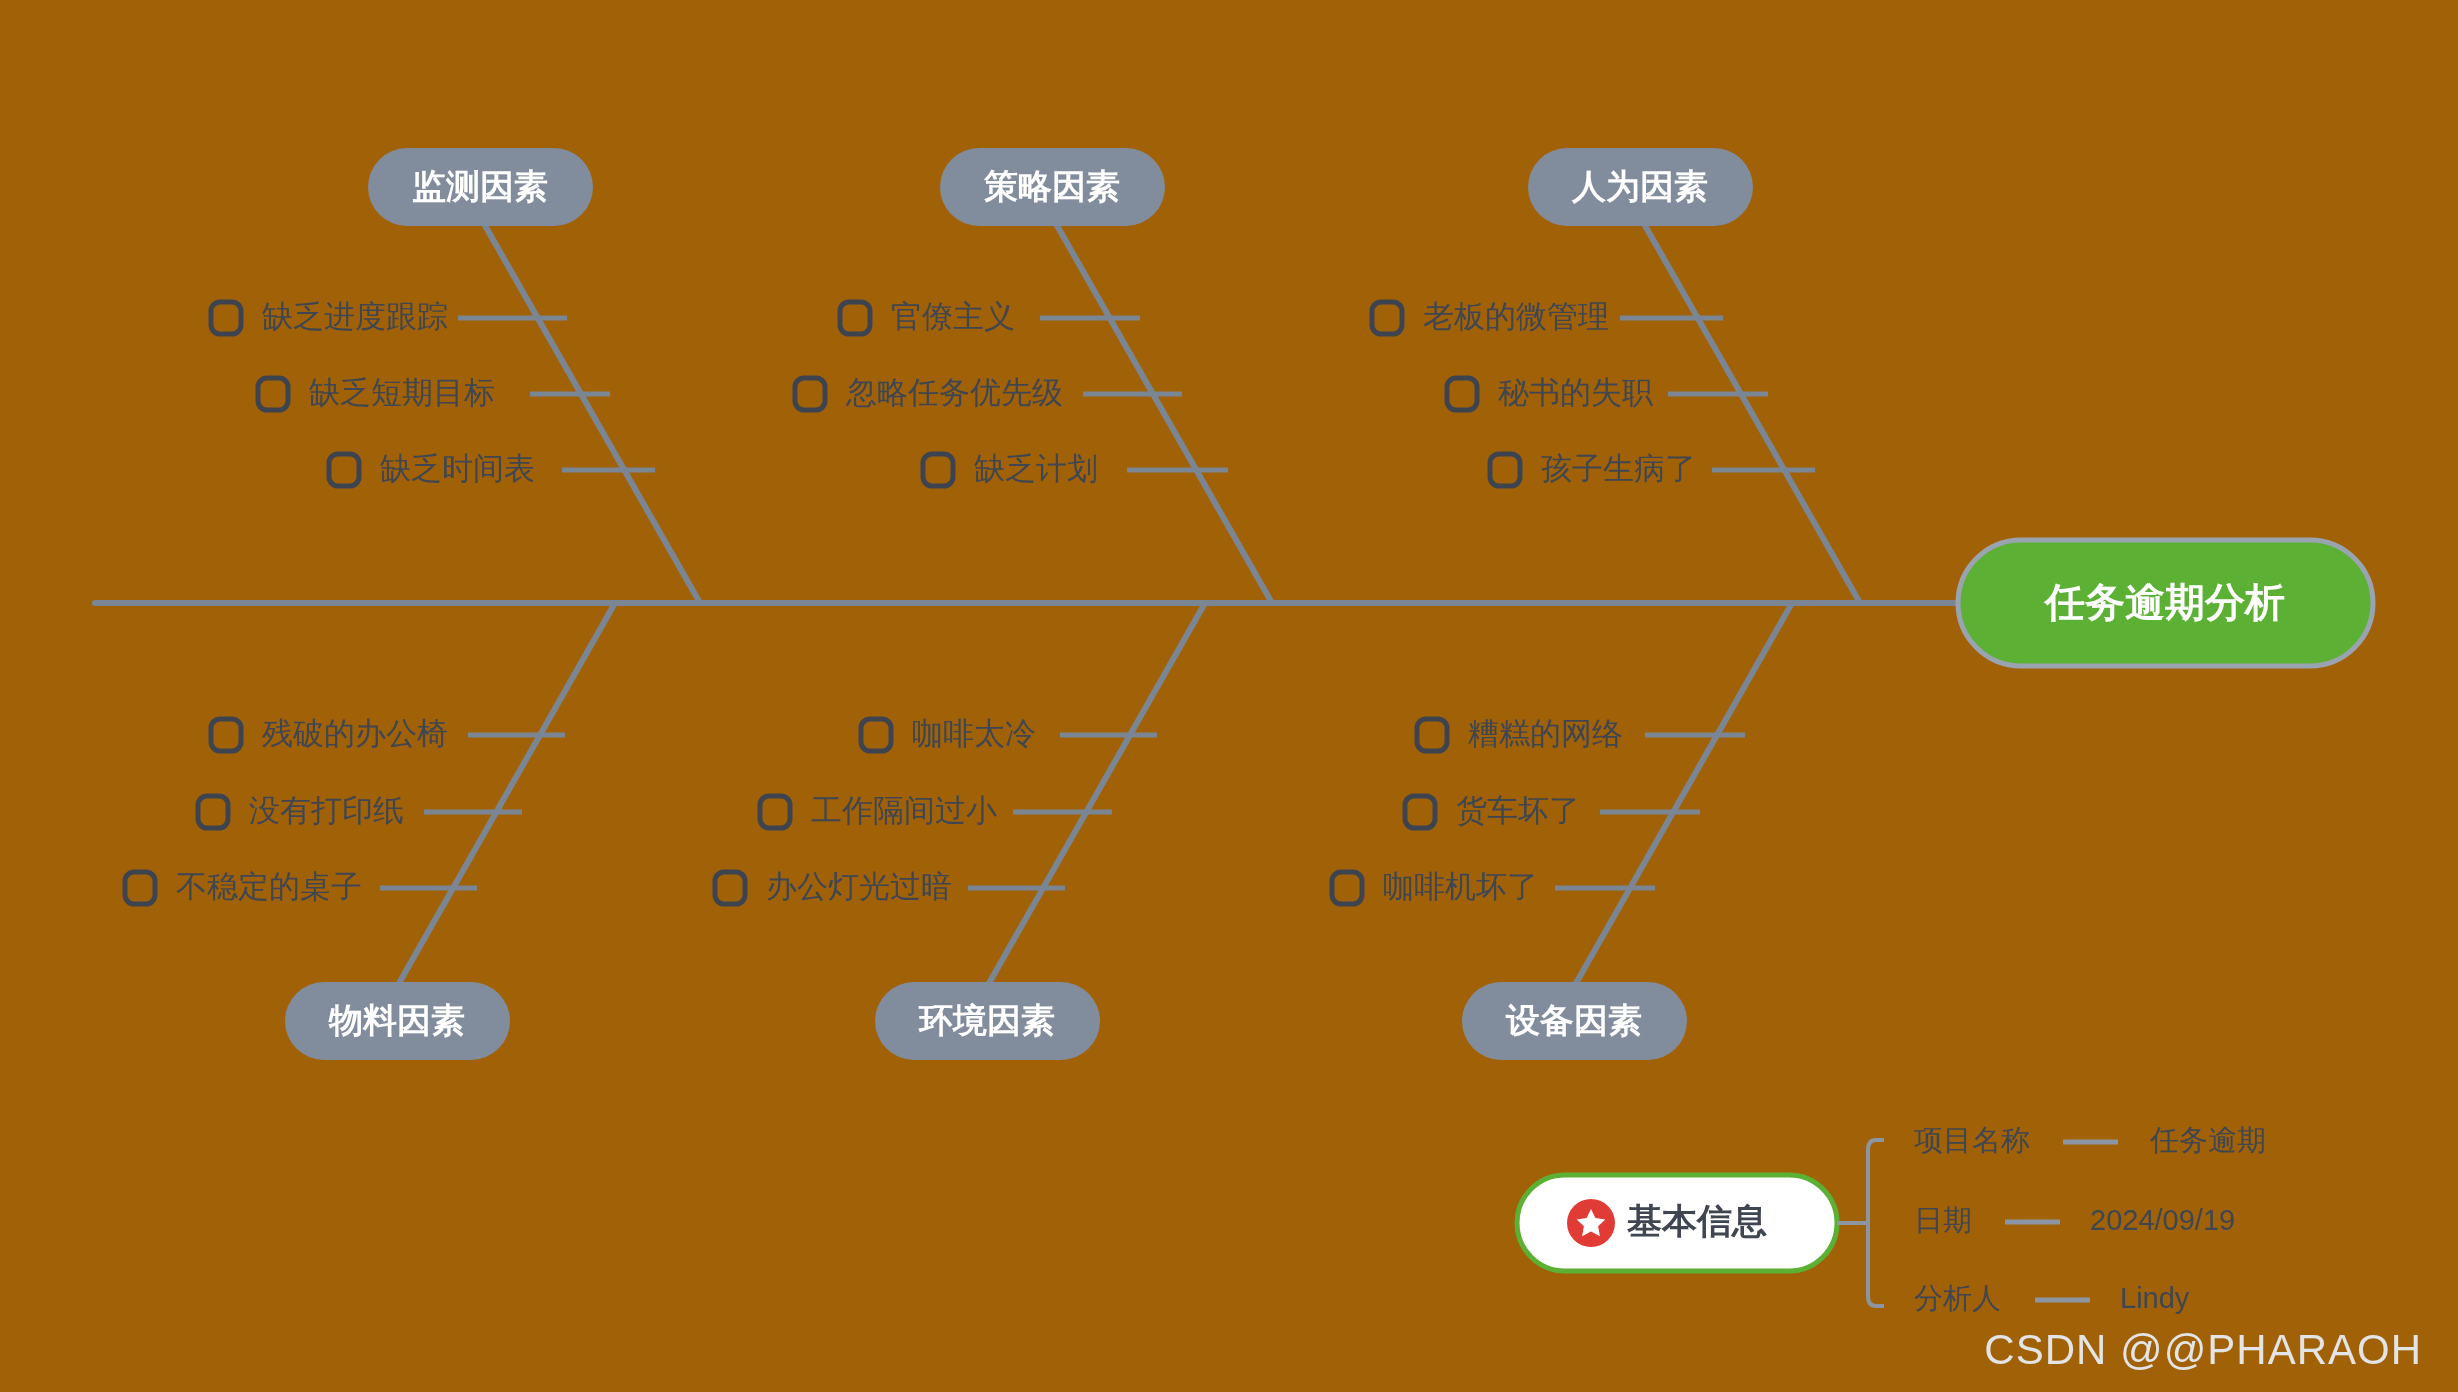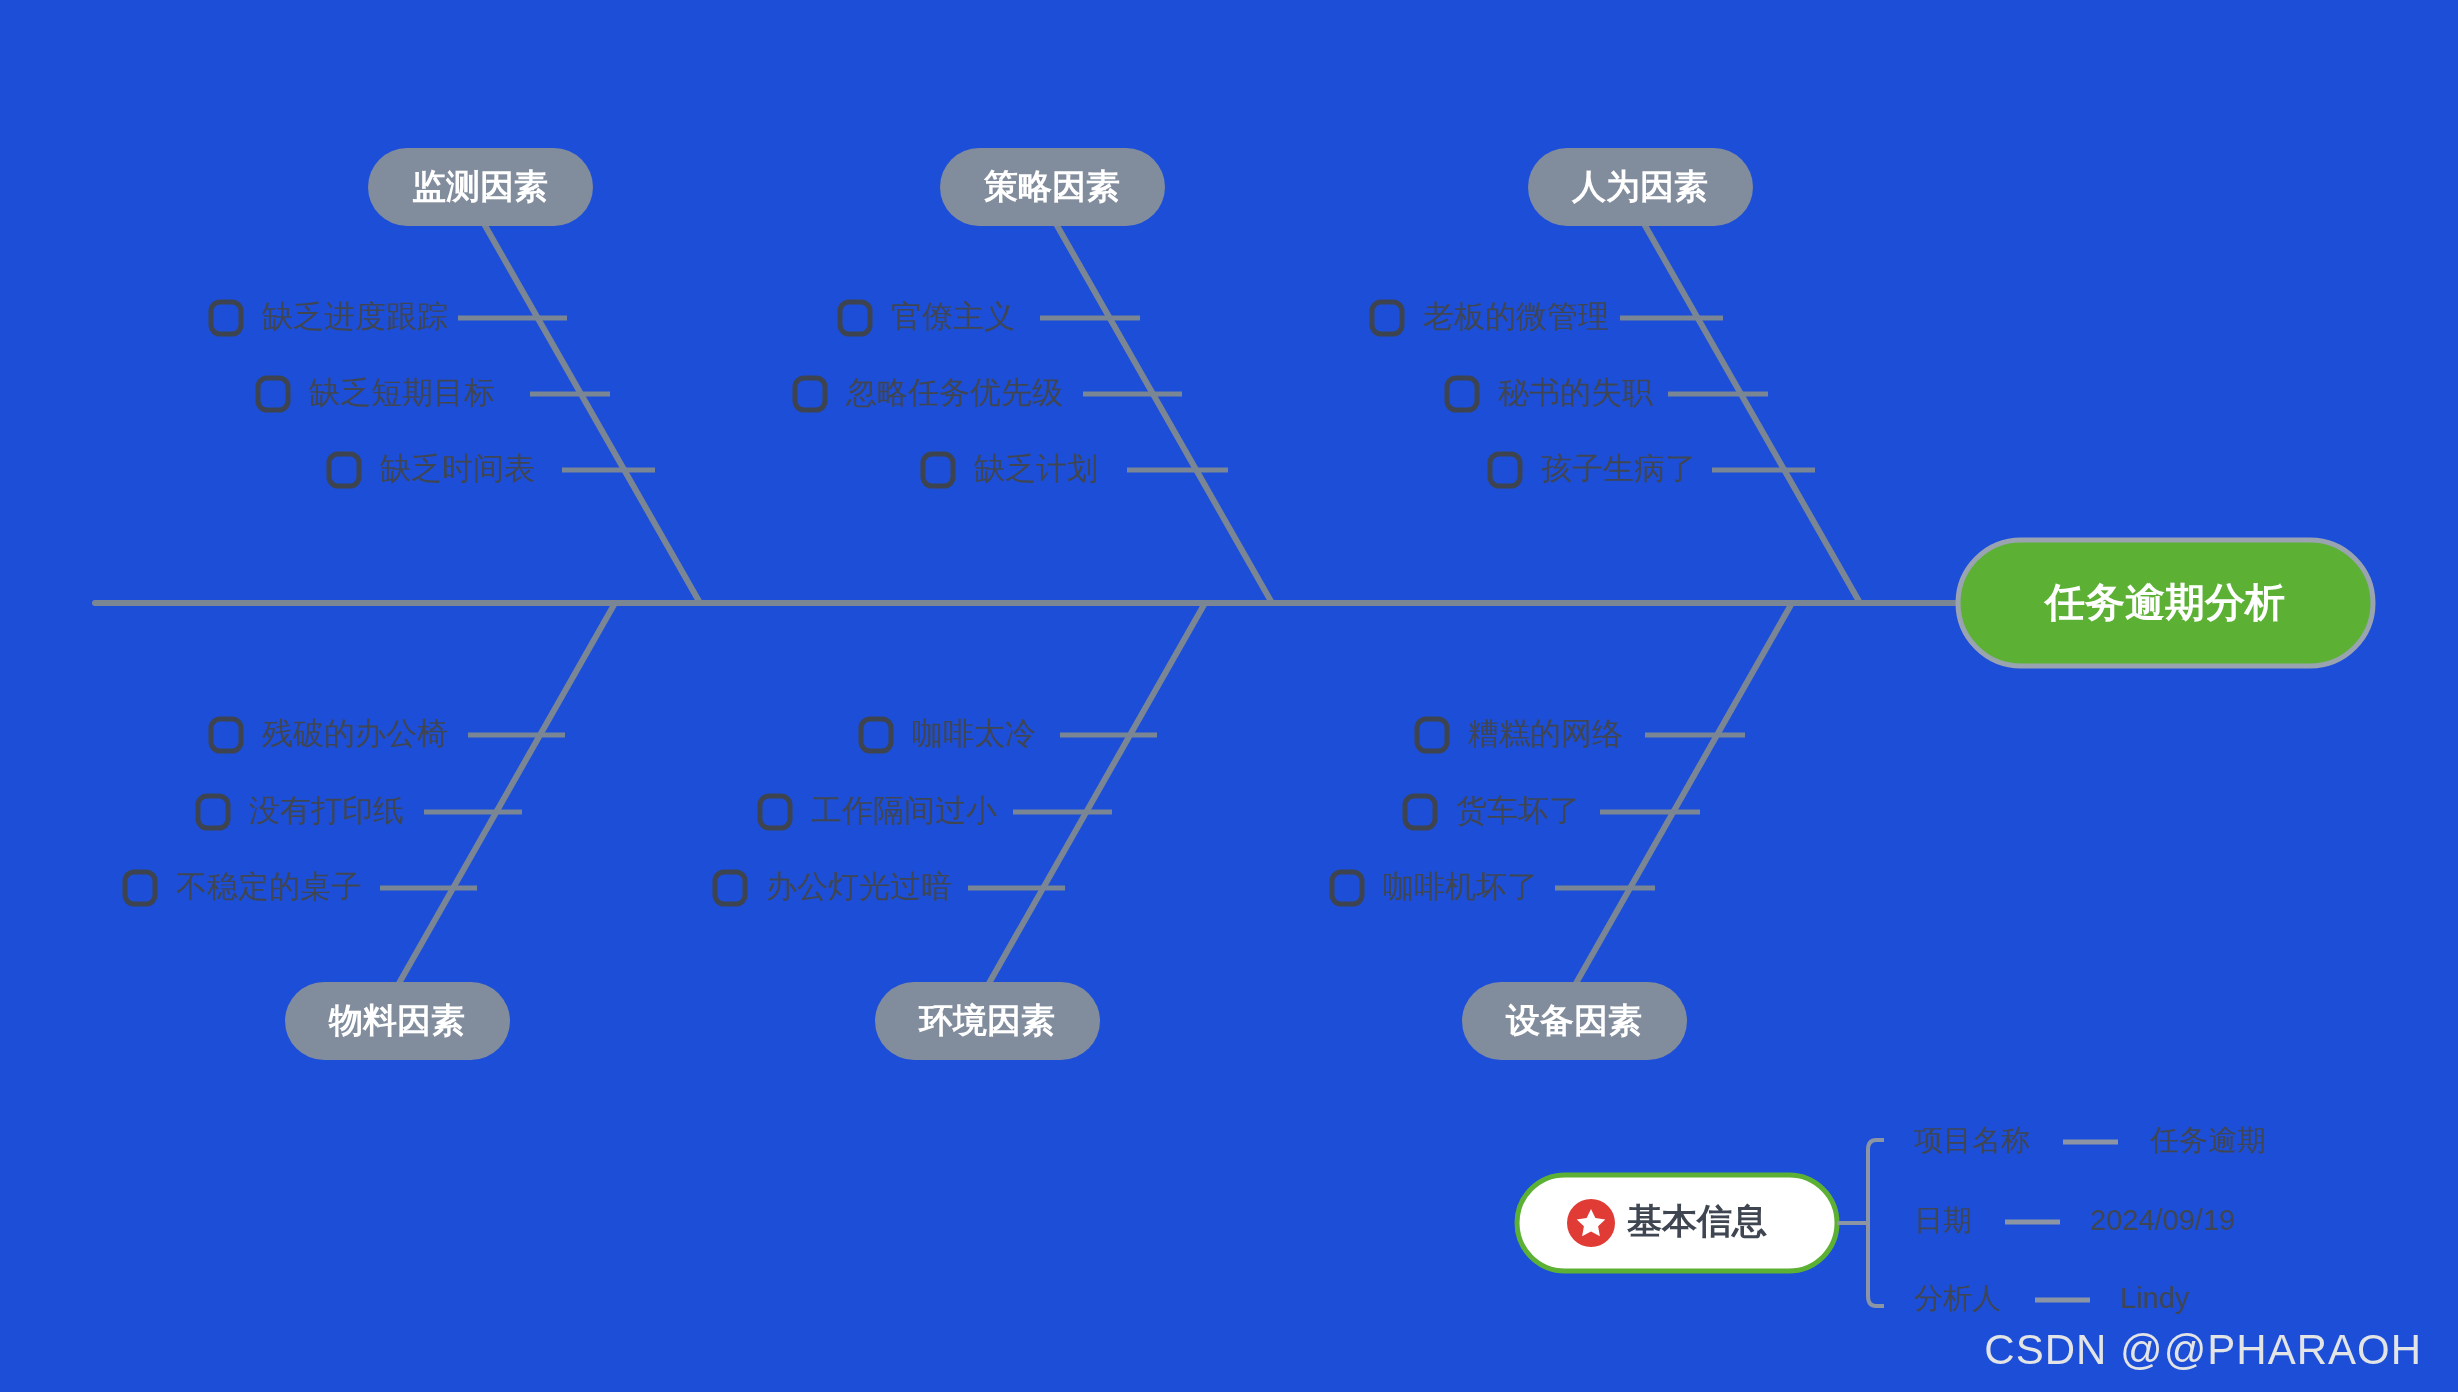--- a/index.html
+++ b/index.html
@@ -11,21 +11,21 @@
     width: 2458px;
     height: 1392px;
     position: relative;
     overflow: hidden;
     font-family: "Liberation Sans", "DejaVu Sans", sans-serif;
     -webkit-font-smoothing: antialiased;
   }
   #stage {
     position: absolute;
     inset: 0;
-    background: #1d4ed8;
+    background: #a16207;
   }
   svg.diagram {
     position: absolute;
     left: 0;
     top: 0;
     width: 2458px;
     height: 1392px;
     display: block;
   }
   .cat-label {

